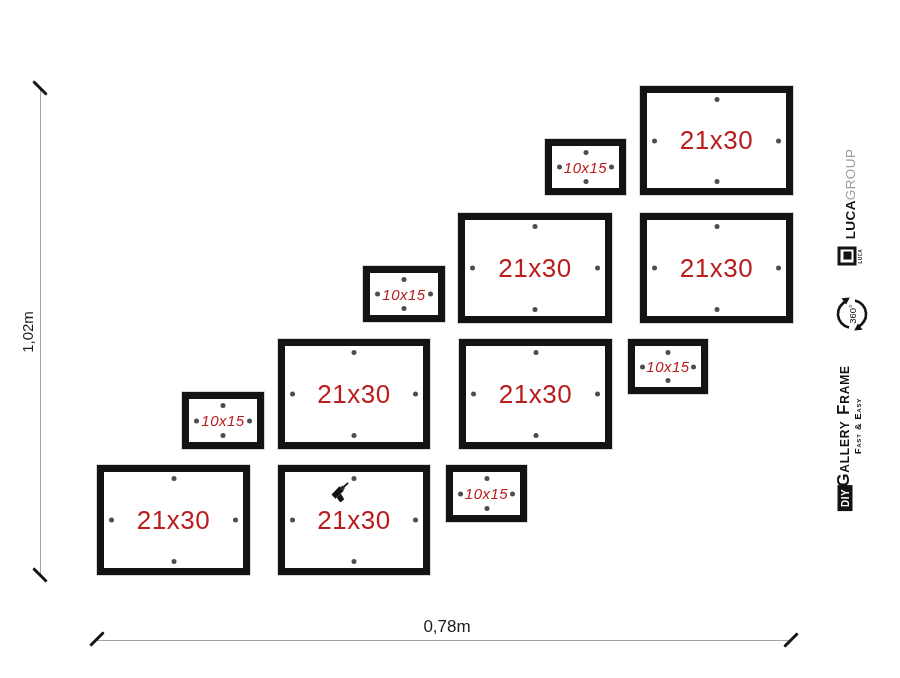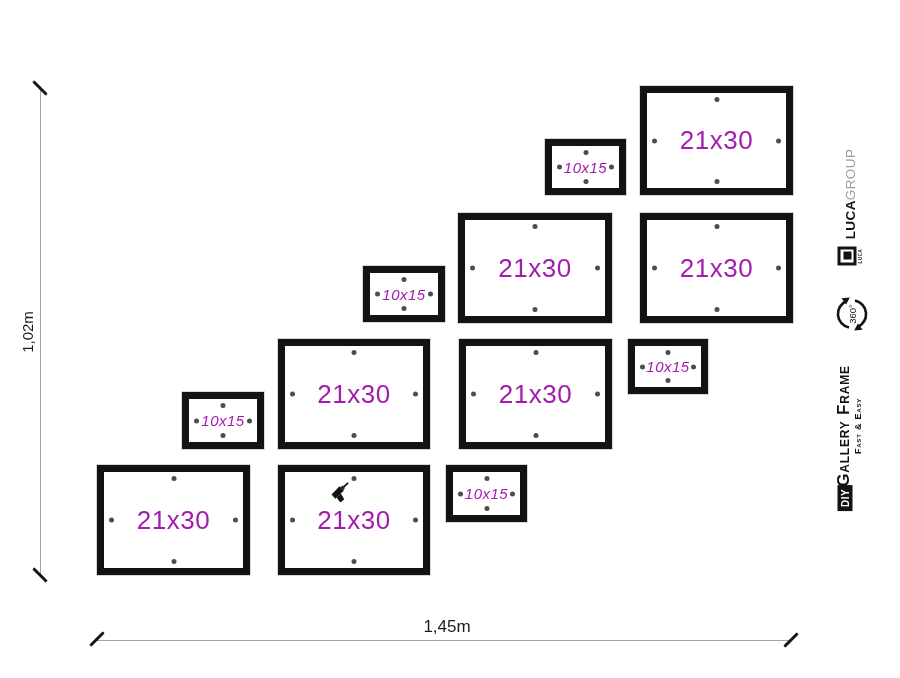--- a/index.html
+++ b/index.html
@@ -8,21 +8,21 @@
     font-family:"Liberation Sans", sans-serif; overflow:hidden;
   }
 
   
   .frame {
     position:absolute; box-sizing:border-box;
     border:7px solid #131313; background:#ffffff;
     display:flex; align-items:center; justify-content:center;
     box-shadow:0 0 0 1px #d8d8d8;
   }
-  .frame-label { font-size:26px; color:#a21caf; letter-spacing:0.5px; }
+  .frame-label { font-size:26px; color:#b91c1c; letter-spacing:0.5px; }
   .frame.small .frame-label { font-size:15px;font-style:italic; }
   .dot {
     position:absolute; width:5px; height:5px; border-radius:50%;
     background:#4d4d4d;
   }
   .dot-top    { top:4px;  left:50%; transform:translateX(-50%); }
   .dot-bottom { bottom:4px; left:50%; transform:translateX(-50%); }
   .dot-left   { left:5px; top:50%; transform:translateY(-50%); }
   .dot-right  { right:5px; top:50%; transform:translateY(-50%); }
   .drill { position:absolute; left:46px; top:7px; }
@@ -85,21 +85,21 @@
 <div class="canvas">
 
   <div class="dim-vline"></div>
   <div class="tick v" id="tick-v-top"></div>
   <div class="tick v" id="tick-v-bottom"></div>
   <div class="dim-label" id="height-label">1,02m</div>
 
   <div class="dim-hline"></div>
   <div class="tick h" id="tick-h-left"></div>
   <div class="tick h" id="tick-h-right"></div>
-  <div class="dim-label" id="width-label">1,45m</div>
+  <div class="dim-label" id="width-label">0,78m</div>
 
   <div id="frames">
       <div class="frame" style="left: 640px; top: 86px; width: 153px; height: 109px;">
         <span class="frame-label">21x30</span>
         <span class="dot dot-top"></span>
         <span class="dot dot-bottom"></span>
         <span class="dot dot-left"></span>
         <span class="dot dot-right"></span>
       </div>
       <div class="frame small" style="left: 545px; top: 139px; width: 81px; height: 56px;">

